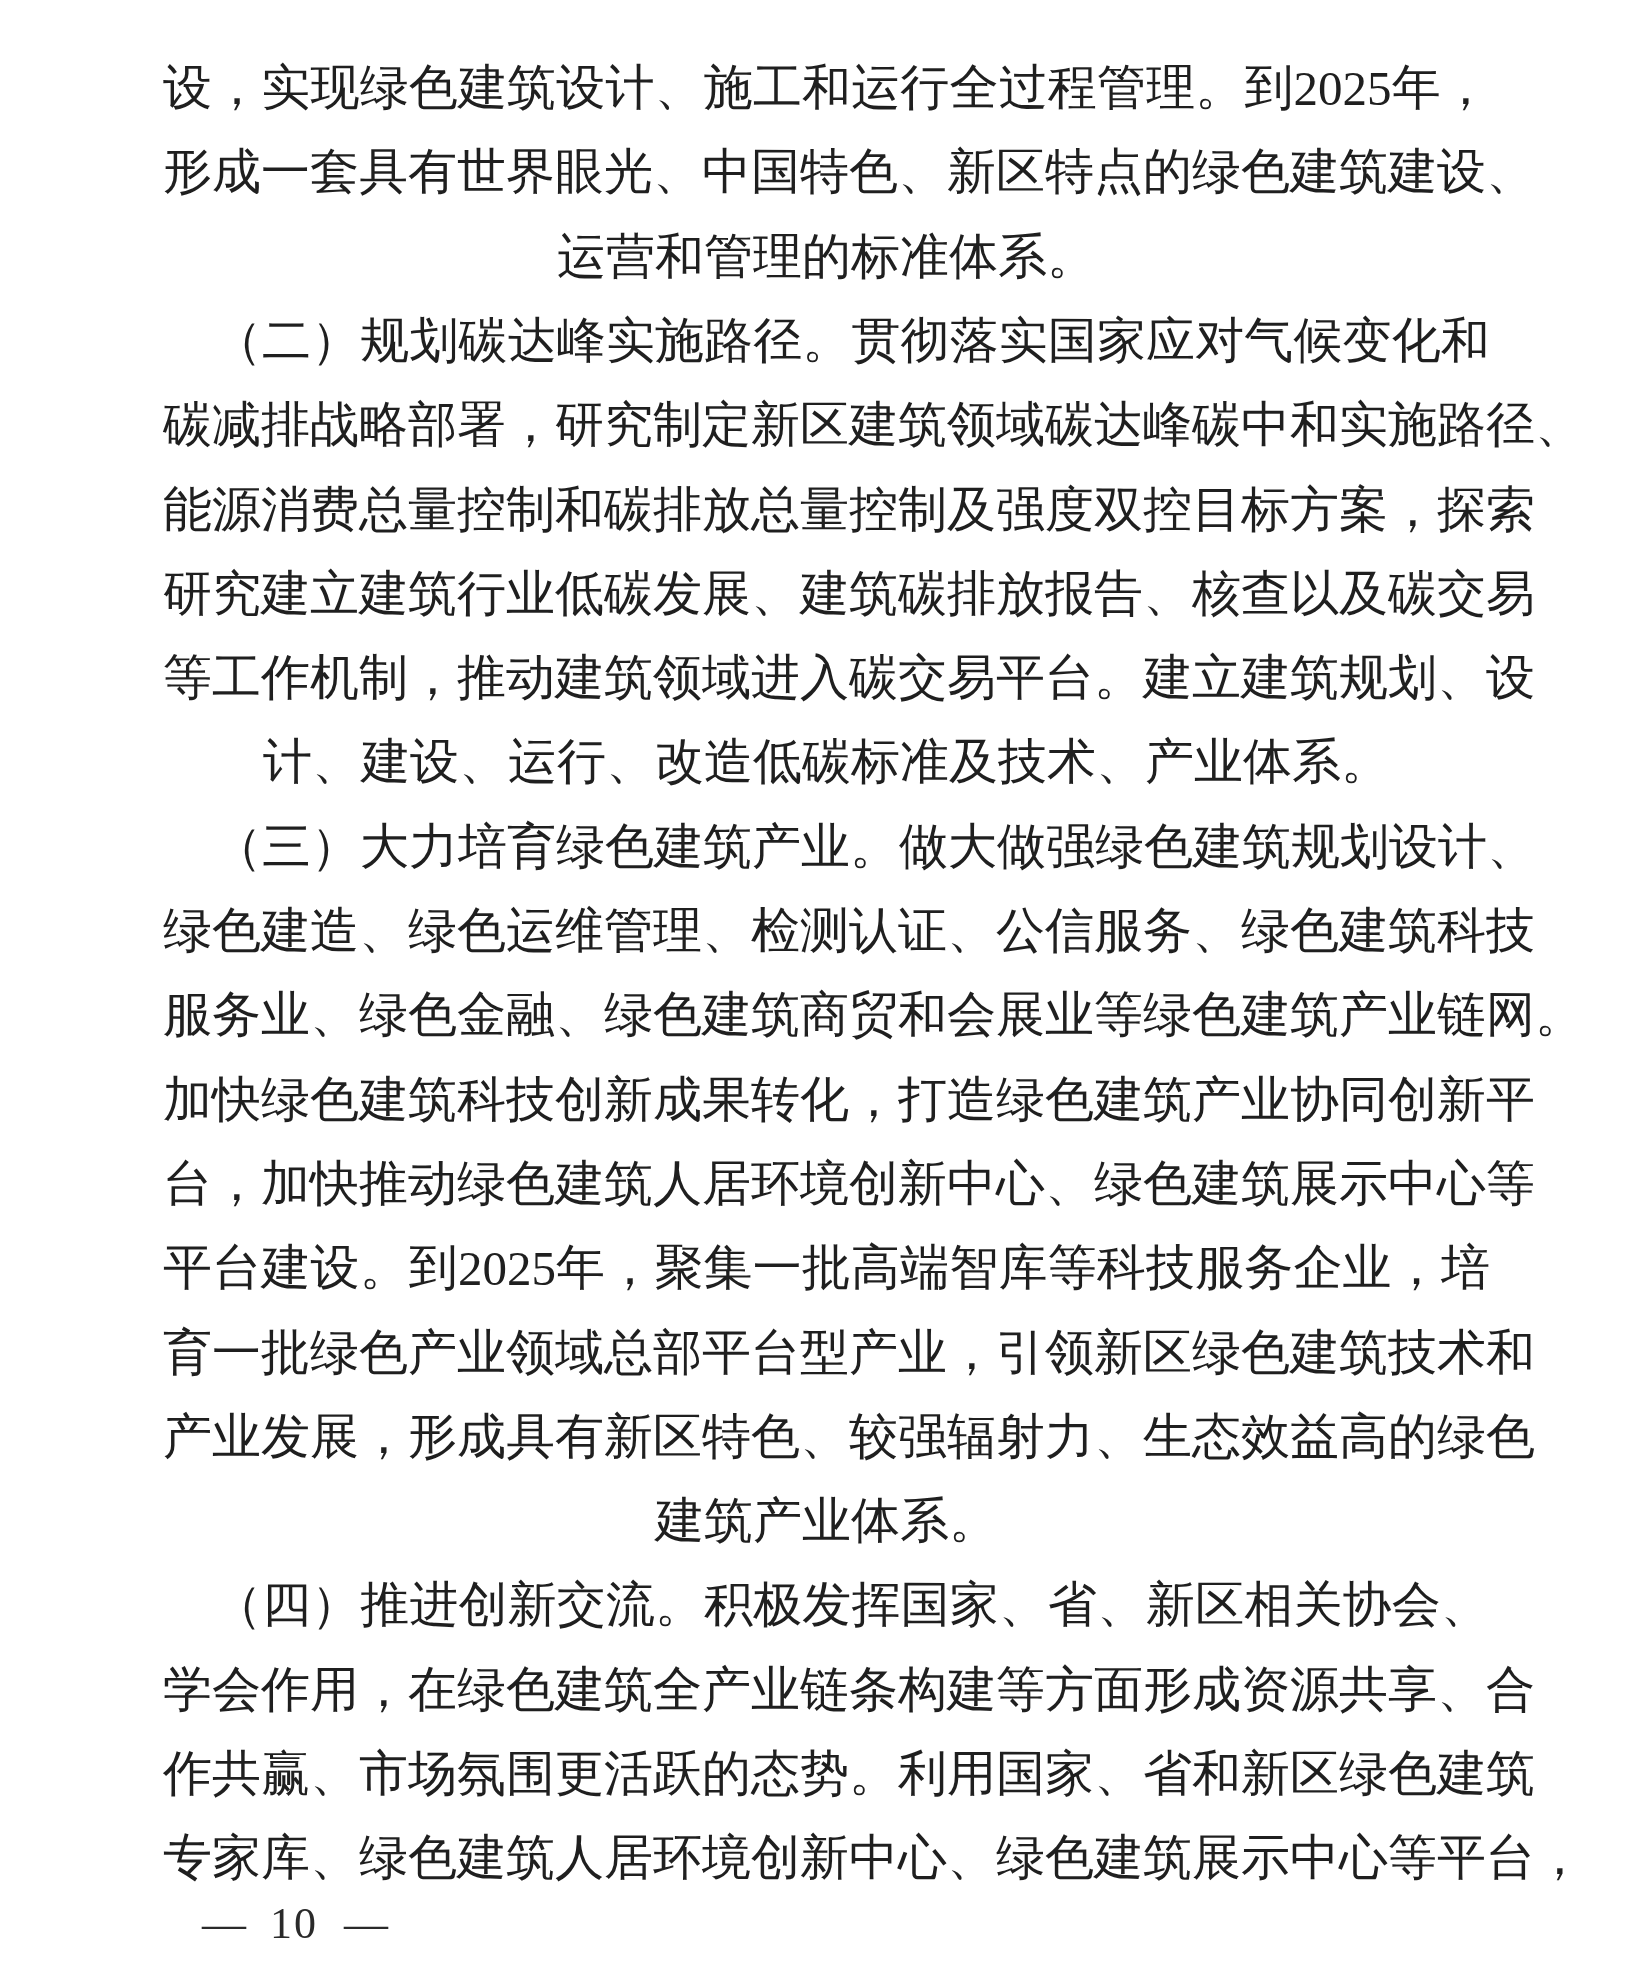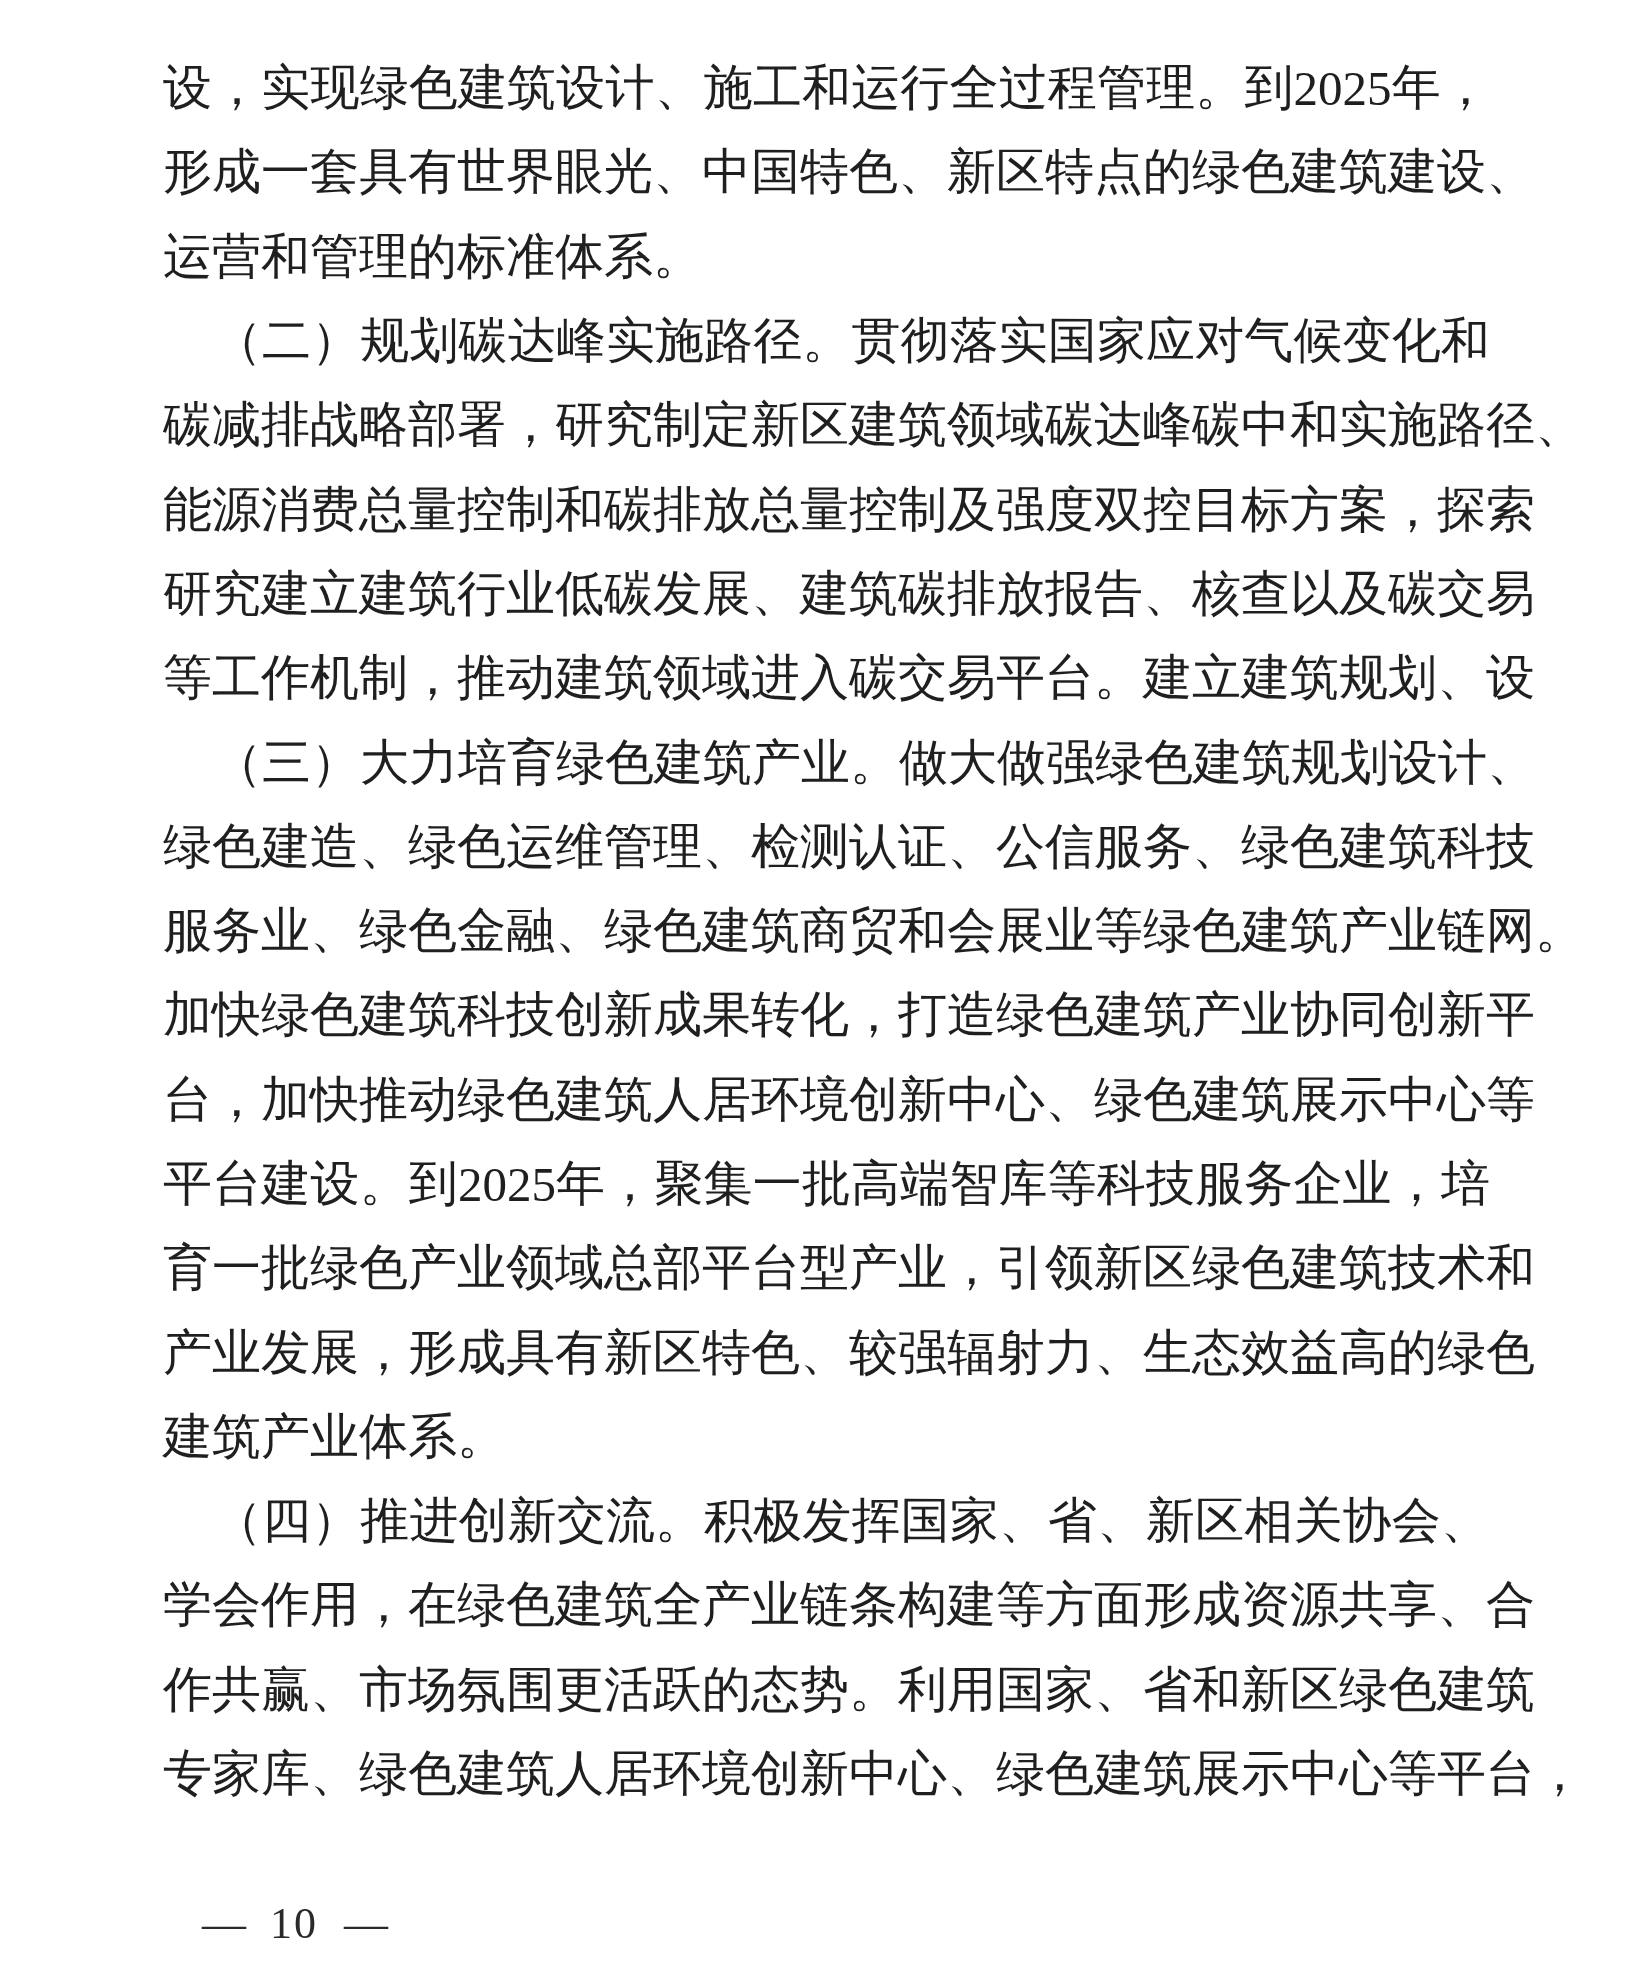--- a/index.html
+++ b/index.html
@@ -30,21 +30,21 @@
     height: 84.3px;
     font-size: 49px;
     white-space: nowrap;
   }
   .line.indent {
     padding-left: 50px;
   }
   .line.para-end {
     display: block;
     line-height: 84.3px;
-    text-align: left;
+    text-align: center;
     white-space: nowrap;
   }
   .line span {
     display: block;
   }
   .footer {
     position: absolute;
     left: 202px;
     top: 1893px;
     height: 60px;
@@ -267,20 +267,21 @@
         <span>。</span>
         <span>建</span>
         <span>立</span>
         <span>建</span>
         <span>筑</span>
         <span>规</span>
         <span>划</span>
         <span>、</span>
         <span>设</span>
       </div>
+      <div class="line para-end">计、建设、运行、改造低碳标准及技术、产业体系。</div>
       <div class="line indent">
         <span>（</span>
         <span>三</span>
         <span>）</span>
         <span>大</span>
         <span>力</span>
         <span>培</span>
         <span>育</span>
         <span>绿</span>
         <span>色</span>

